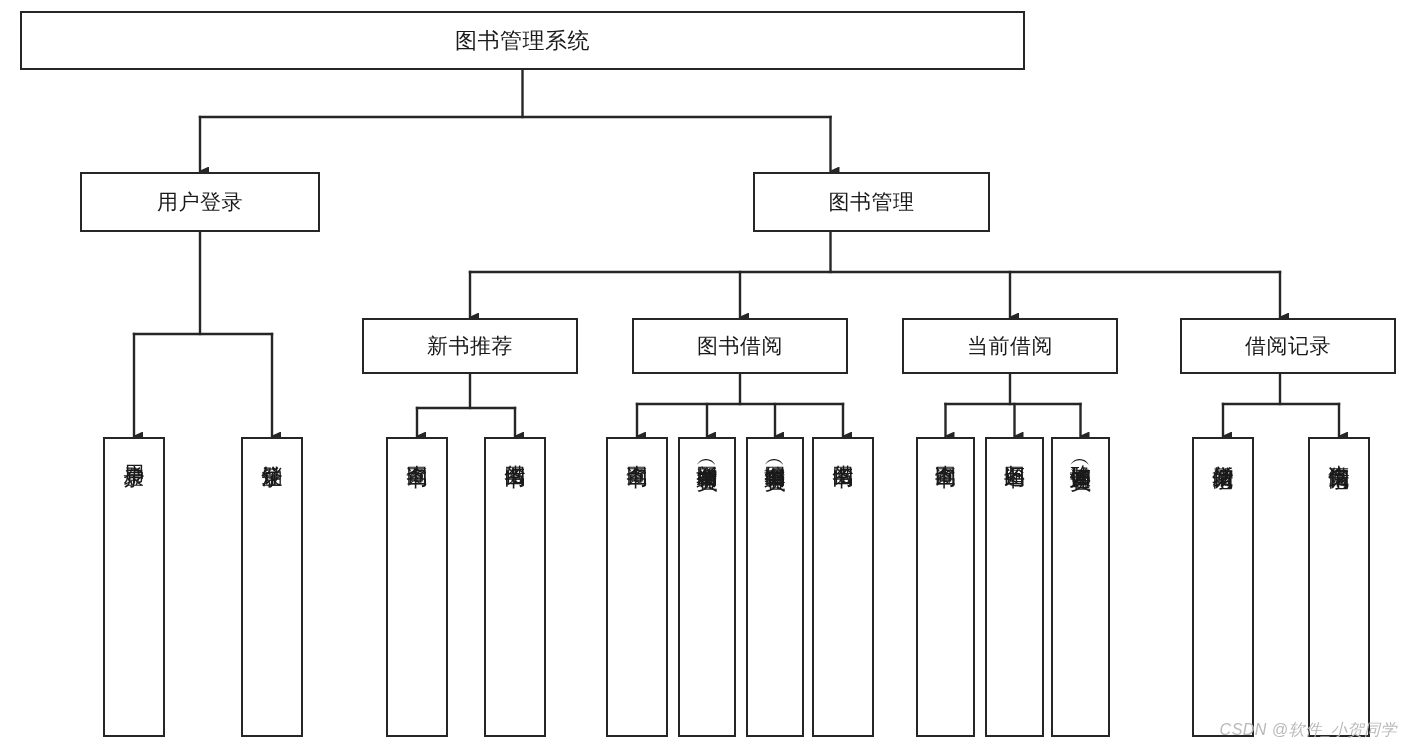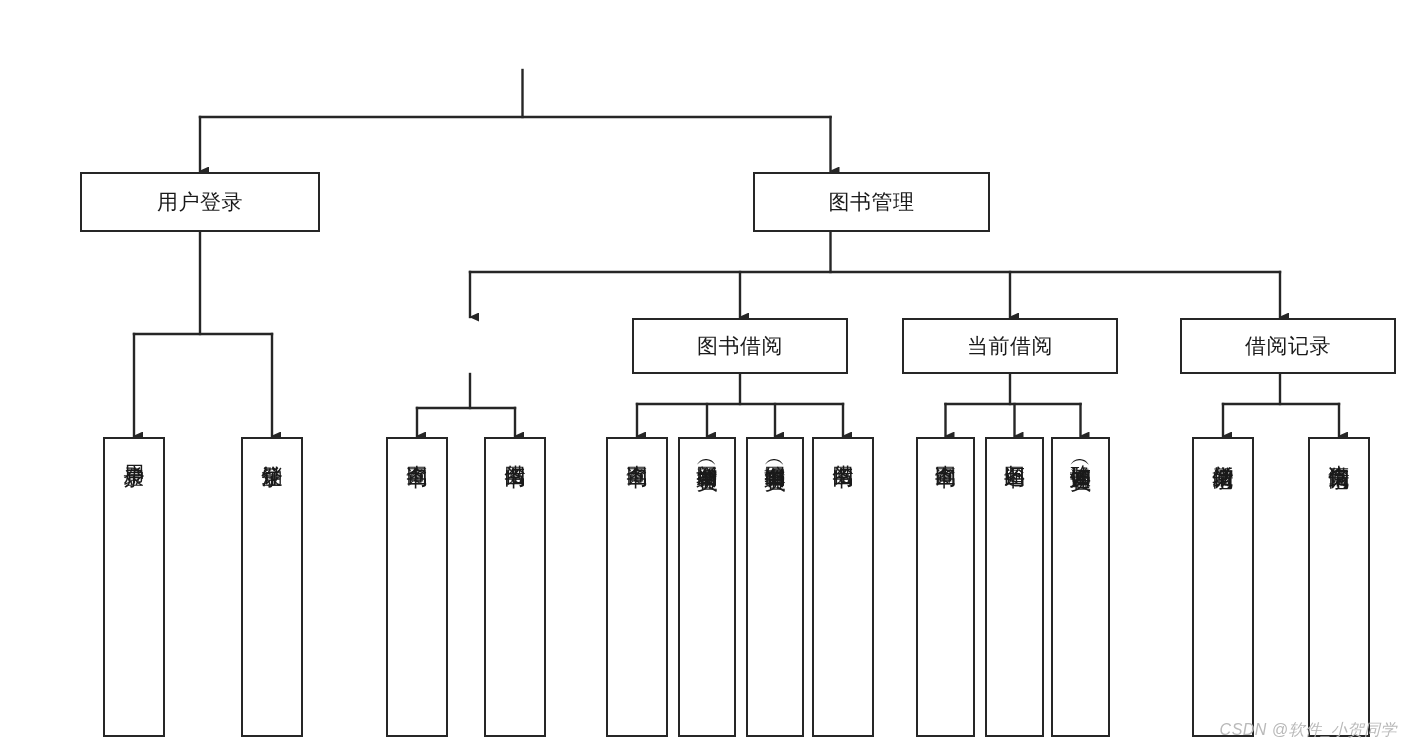--- a/index.html
+++ b/index.html
@@ -115,28 +115,34 @@
         <path d="M945.5,404 L945.5,436" marker-end="url(#arrowhead)"></path>
         <path d="M1014.5,404 L1014.5,436" marker-end="url(#arrowhead)"></path>
         <path d="M1080.5,404 L1080.5,436" marker-end="url(#arrowhead)"></path>
         <path d="M1280,374 L1280,404"></path>
         <path d="M1223,404 L1339,404"></path>
         <path d="M1223,404 L1223,436" marker-end="url(#arrowhead)"></path>
         <path d="M1339,404 L1339,436" marker-end="url(#arrowhead)"></path>
       </g>
   </svg>
 
+  <div class="node horizontal root" style="left: 20px; top: 11px; width: 1005px; height: 59px;">
+    <span class="node-label">图书管理系统</span>
+  </div>
 
   <div class="node horizontal" style="left: 80px; top: 172px; width: 240px; height: 60px;">
     <span class="node-label">用户登录</span>
   </div>
   <div class="node horizontal" style="left: 753px; top: 172px; width: 237px; height: 60px;">
     <span class="node-label">图书管理</span>
   </div>
 
+  <div class="node horizontal" style="left: 362px; top: 318px; width: 216px; height: 56px;">
+    <span class="node-label">新书推荐</span>
+  </div>
   <div class="node horizontal" style="left: 632px; top: 318px; width: 216px; height: 56px;">
     <span class="node-label">图书借阅</span>
   </div>
   <div class="node horizontal" style="left: 902px; top: 318px; width: 216px; height: 56px;">
     <span class="node-label">当前借阅</span>
   </div>
   <div class="node horizontal" style="left: 1172px; top: 318px; width: 216px; height: 56px; margin-left: 8px;">
     <span class="node-label">借阅记录</span>
   </div>
 

